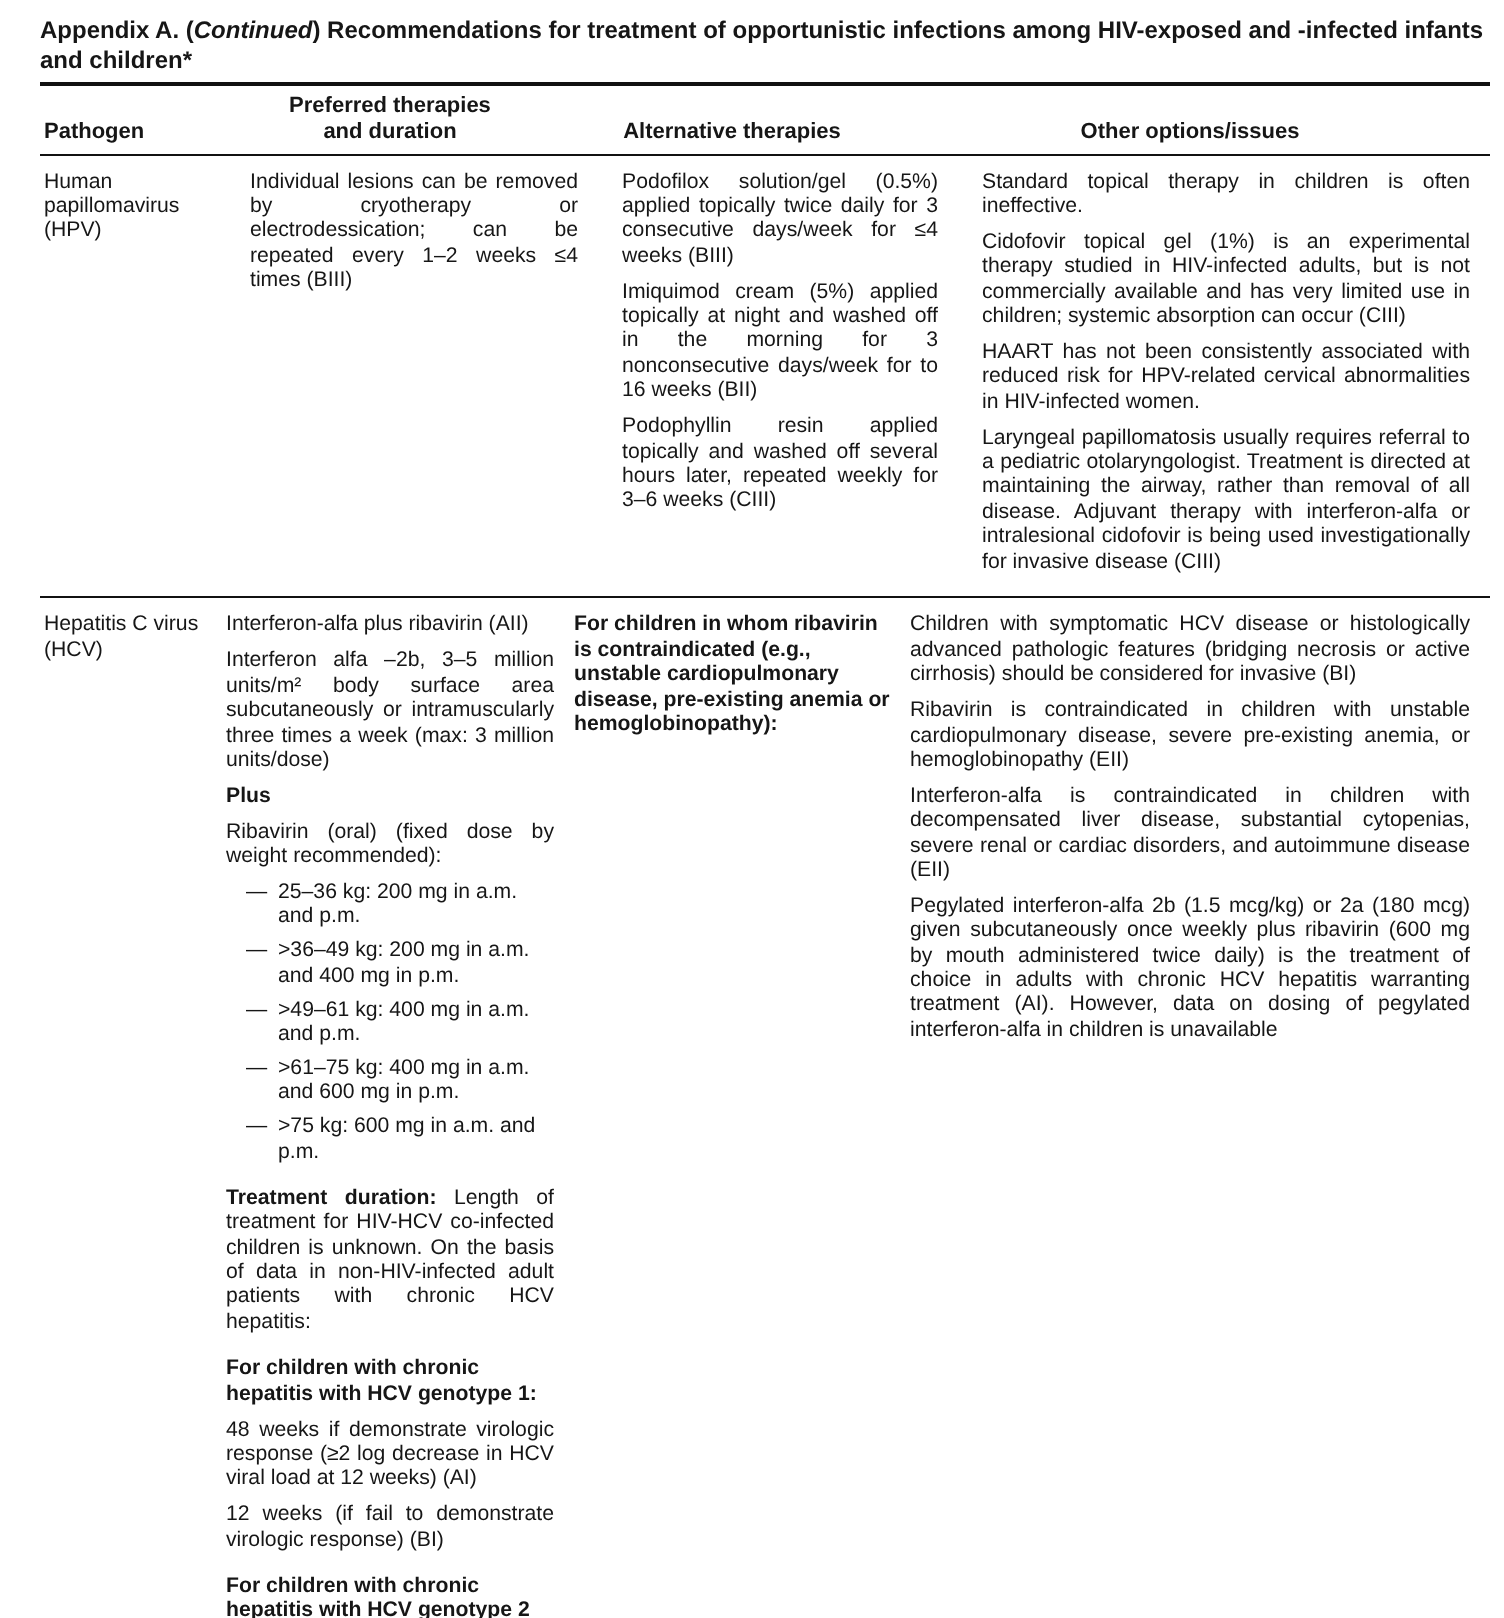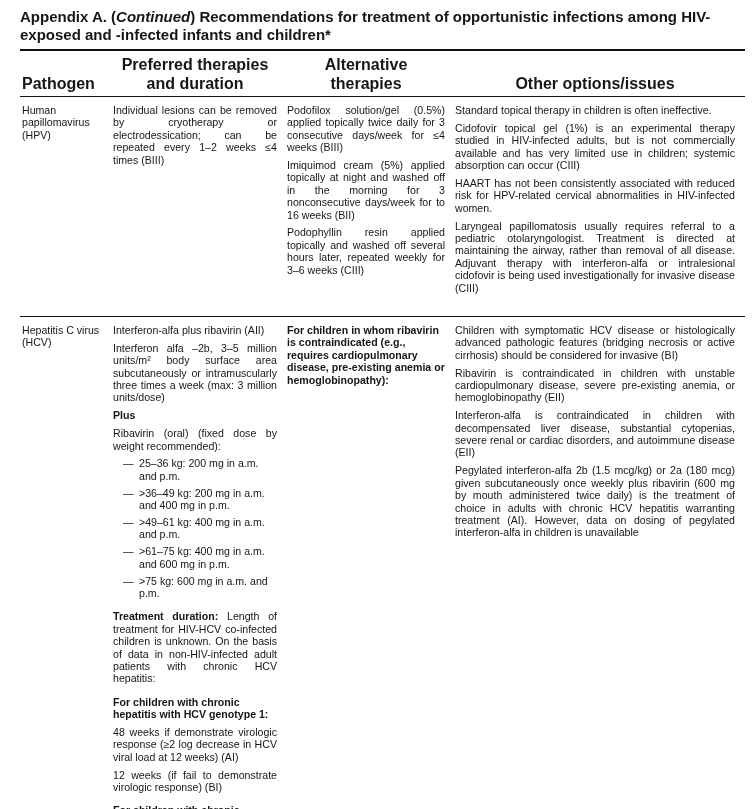--- a/index.html
+++ b/index.html
@@ -2,35 +2,35 @@
 <html><head>
 <meta charset="utf-8">
 <style>
   html,body{margin:0;padding:0;background:#ffffff;}
   body{
     width:752px;height:809px;overflow:hidden;
     font-family:"Liberation Sans","DejaVu Sans",sans-serif;
     color:#161616;font-size:10.6px;line-height:1.17;
   }
   .page{padding:8px 7px 0 20px;}
-  .title{font-weight:bold;font-size:15px;line-height:1.22;margin-bottom:4px;}
+  .title{font-weight:bold;font-size:12px;line-height:1.22;margin-bottom:4px;}
   .title i{font-style:italic;}
   .rule{border:0;border-top:1.5px solid #111;margin:0;}
   .rule.thick{border-top-width:2px;}
   .grid{
     display:grid;
     grid-template-columns:91px 174px 168px 1fr;
     margin-left:2px;
   }
   .cell{padding-right:10px;box-sizing:border-box;}
   .header-row{align-items:end;padding:4px 0 3px 0;}
-  .header-row .cell{font-weight:bold;font-size:16px;line-height:1.2;}
+  .header-row .cell{font-weight:bold;font-size:11px;line-height:1.2;}
   .hcenter{text-align:center;}
   .body-row{padding-top:7px;padding-bottom:6px;}
-  .row-hpv{min-height:206px;}
+  .row-hpv{min-height:206px;gap:12px;}
   .row-hcv{min-height:496px;}
   .cell p{margin:0 0 5.5px 0;text-align:justify;}
   .cell p.nojust{text-align:left;}
   .cell p.b{font-weight:bold;text-align:left;}
   .gap-top{margin-top:11px !important;}
   .lead-b{font-weight:bold;}
   .dose-list{margin:1px 0 4px 10px;}
   .dose-item{display:flex;margin:0 0 4.5px 0;}
   .dose-item .dash{flex:0 0 16px;}
   .dose-item .dtext{flex:1;}
@@ -110,21 +110,21 @@
           </div>
       </div>
       <p class="gap-top"><span class="lead-b">Treatment duration:</span><span> Length of treatment for HIV-HCV co-infected children is unknown. On the basis of data in non-HIV-infected adult patients with chronic HCV hepatitis:</span></p>
       <p class="b gap-top">For children with chronic hepatitis with HCV genotype 1:</p>
       <p>48 weeks if demonstrate virologic response (≥2 log decrease in HCV viral load at 12 weeks) (AI)</p>
       <p>12 weeks (if fail to demonstrate virologic response) (BI)</p>
       <p class="b gap-top">For children with chronic hepatitis with HCV genotype 2 or 3:</p>
 
     </div>
     <div class="cell">
-      <p class="b">For children in whom ribavirin is contraindicated (e.g., requires cardiopulmonary disease, pre-existing anemia or hemoglobinopathy):</p>
+      <p class="b">For children in whom ribavirin is contraindicated (e.g., unstable cardiopulmonary disease, pre-existing anemia or hemoglobinopathy):</p>
     </div>
     <div class="cell">
       <p>Children with symptomatic HCV disease or histologically advanced pathologic features (bridging necrosis or active cirrhosis) should be considered for invasive (BI)</p>
       <p>Ribavirin is contraindicated in children with unstable cardiopulmonary disease, severe pre-existing anemia, or hemoglobinopathy (EII)</p>
       <p>Interferon-alfa is contraindicated in children with decompensated liver disease, substantial cytopenias, severe renal or cardiac disorders, and autoimmune disease (EII)</p>
       <p>Pegylated interferon-alfa 2b (1.5 mcg/kg) or 2a (180 mcg) given subcutaneously once weekly plus ribavirin (600 mg by mouth administered twice daily) is the treatment of choice in adults with chronic HCV hepatitis warranting treatment (AI).  However, data on dosing of pegylated interferon-alfa in children is unavailable</p>
     </div>
   </div>
 
 </div>

